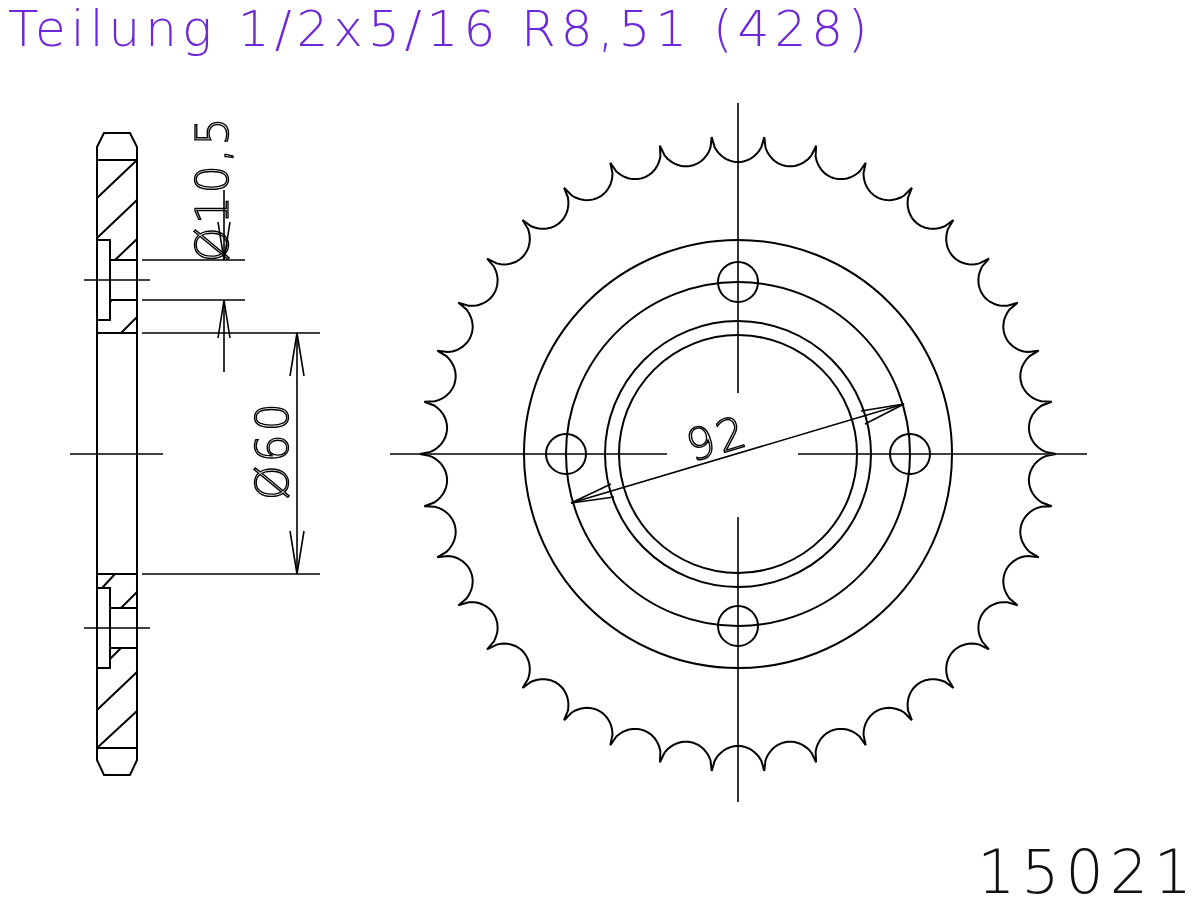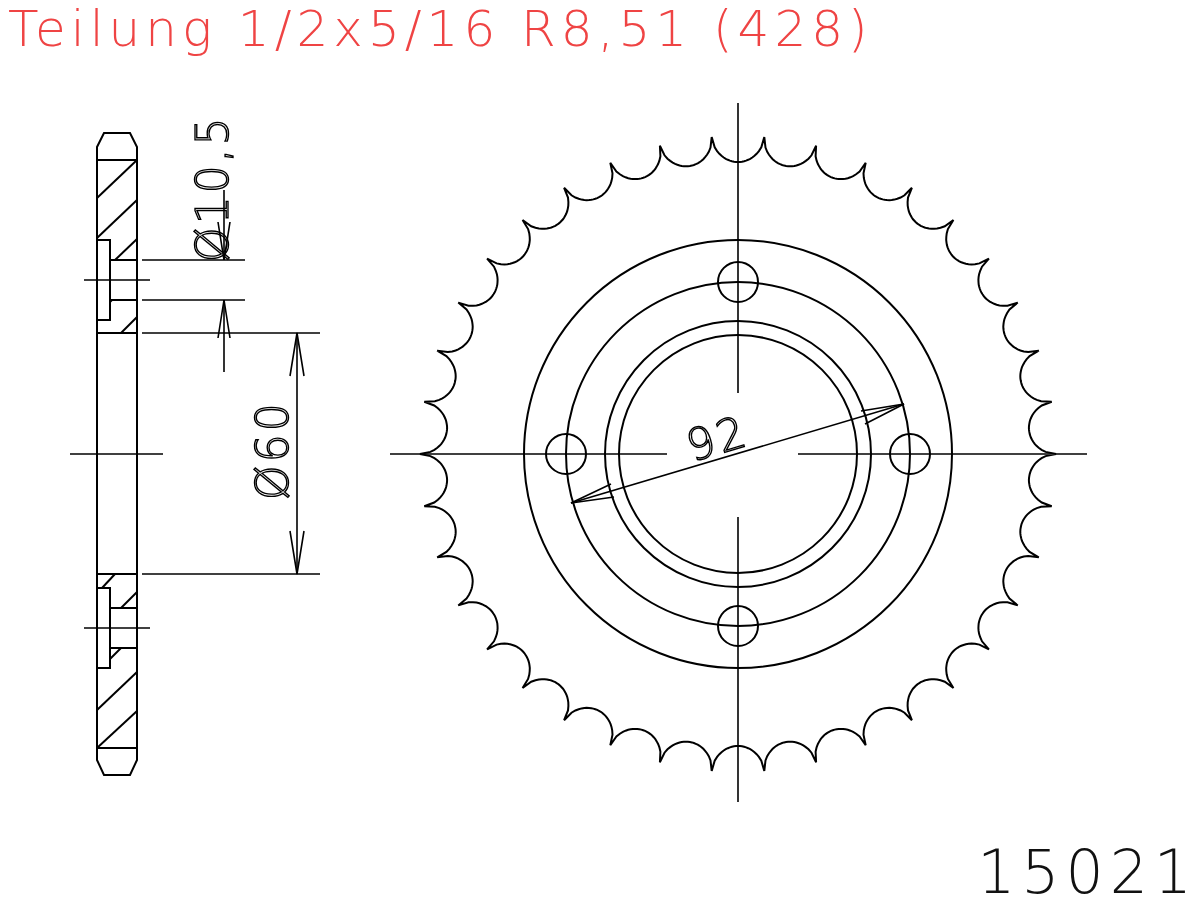--- a/index.html
+++ b/index.html
@@ -1,21 +1,21 @@
 <!DOCTYPE html>
 <html><head>
 <meta charset="utf-8">
 <style>
   html, body { margin: 0; padding: 0; background: #ffffff; }
   body { width: 1200px; height: 908px; position: relative; overflow: hidden; }
   #drawing { position: absolute; left: 0; top: 0; width: 1200px; height: 908px; }
   .ln { stroke: #000; stroke-width: 2; fill: none; stroke-linecap: butt; }
   .thin { stroke: #000; stroke-width: 1.6; fill: none; }
   .txt { font-family: "DejaVu Sans", "Liberation Sans", sans-serif; font-weight: 200; fill: none; stroke: #000; stroke-width: 1.4; }
-  .title { position: absolute; left: 8px; top: 4px; font-family: "DejaVu Sans", "Liberation Sans", sans-serif; font-size: 50px; font-weight: 300; letter-spacing: 5px; color: #ef4444; white-space: pre; line-height: 1; -webkit-text-stroke: 0; }
+  .title { position: absolute; left: 8px; top: 4px; font-family: "DejaVu Sans", "Liberation Sans", sans-serif; font-size: 50px; font-weight: 300; letter-spacing: 5px; color: #6d28d9; white-space: pre; line-height: 1; -webkit-text-stroke: 0; }
   .partno { position: absolute; right: 2px; top: 842px; font-family: "DejaVu Sans", "Liberation Sans", sans-serif; font-size: 60px; font-weight: 300; letter-spacing: 6px; color: #111; line-height: 1; }
 </style>
 </head>
 <body>
 
 <div class="title">Teilung 1/2x5/16 R8,51 (428)</div>
 <div class="partno">15021</div>
 
 <svg id="drawing" viewBox="0 0 1200 908" xmlns="http://www.w3.org/2000/svg">
 

